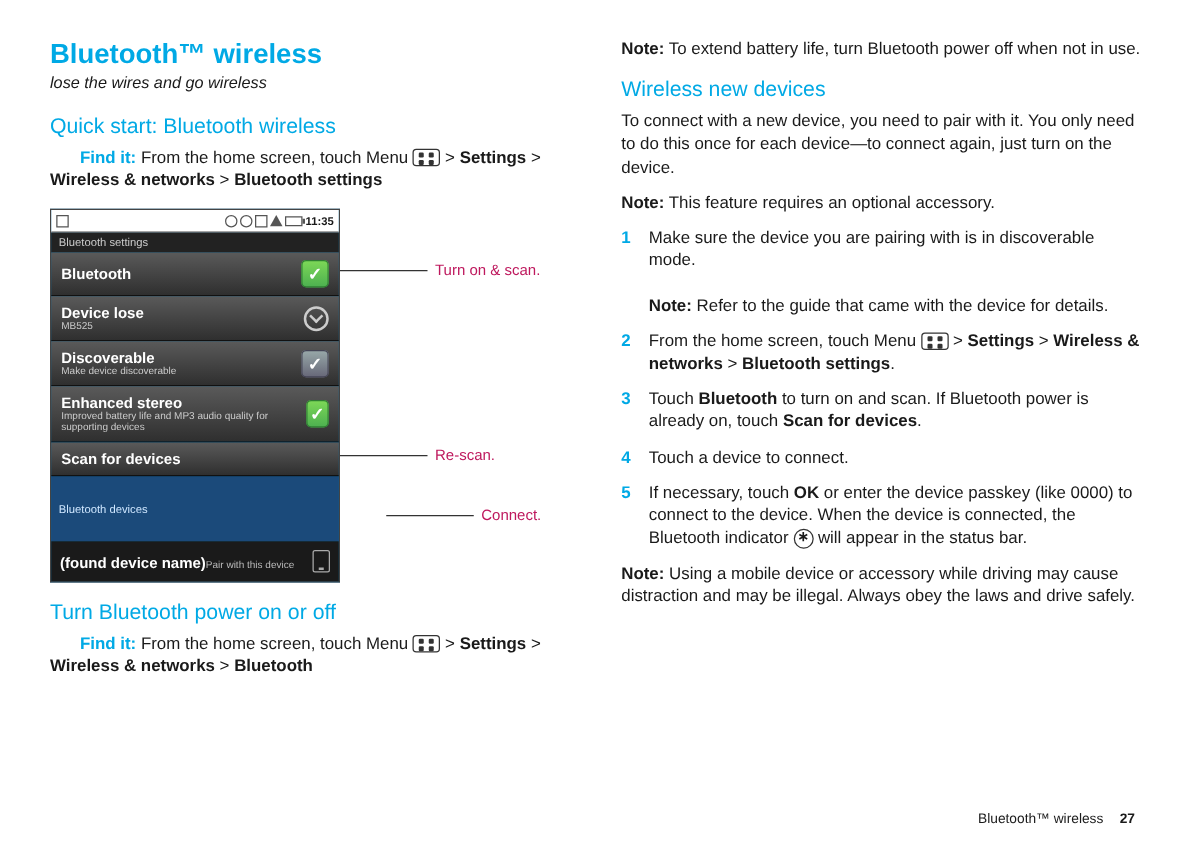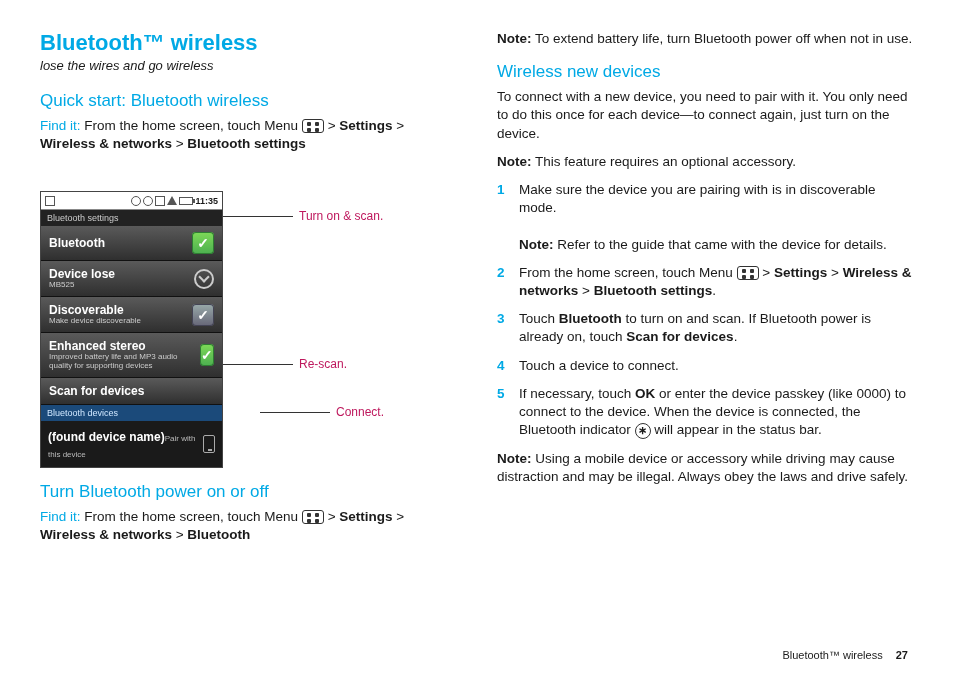--- a/index.html
+++ b/index.html
@@ -32,21 +32,21 @@
     margin-bottom: 18px;
   }
   h2.section {
     color: #00a9e5;
     font-size: 17px;
     font-weight: normal;
     margin-bottom: 6px;
     margin-top: 14px;
   }
   p { margin-bottom: 10px; line-height: 1.35; font-size: 13.5px; }
-  .findit { color: #00a9e5; font-weight: normal; }
+  .findit { color: #00a9e5; font-weight: bold; margin-left: 24px; }
   .bold { font-weight: bold; }
   .menu-icon {
     display: inline-block;
     width: 22px; height: 14px;
     border: 1px solid #333;
     border-radius: 3px;
     position: relative;
     vertical-align: middle;
     background: #fff;
   }
@@ -61,25 +61,24 @@
     font-size:11px; vertical-align:middle; font-weight:bold;
   }
   ol.steps { list-style: none; margin-bottom: 10px; }
   ol.steps > li { margin-bottom: 10px; padding-left: 22px; position: relative; line-height:1.35; font-size:13.5px;}
   ol.steps > li .num { position:absolute; left:0; top:0; color:#00a9e5; font-weight:bold; }
   .sub-note { margin-top:18px; }
 
   
   .mock-wrap { display:flex; align-items:flex-start; gap:0; margin:14px 0 8px 0;}
   .phone {
-    width: 183px;
+    width: 232px;
     border:1px solid #444;
     background:#0369a1;
     font-family: Arial, sans-serif;
-    margin-top: 24px;
   }
   .statusbar { height:18px; background:#fff; border-bottom:1px solid #888; display:flex; justify-content:space-between; align-items:center; padding:0 4px; font-size:9px;}
   .statusbar .sb-left, .statusbar .sb-right { display:flex; gap:2px; align-items:center;}
   .sb-ic { display:inline-block; width:10px; height:10px; border:1px solid #555;}
   .sb-ic.round{border-radius:50%;}
   .sb-ic.tri{width:0;height:0;border:none;border-left:5px solid transparent;border-right:5px solid transparent;border-bottom:9px solid #555;}
   .sb-batt{width:14px;height:8px;border:1px solid #555;position:relative;}
   .sb-batt::after{content:'';position:absolute;right:-3px;top:1px;width:2px;height:4px;background:#555;}
   .sb-time{font-weight:bold;}
   .screenhdr { background:#222; color:#ccc; font-size:9px; padding:3px 6px;}
@@ -95,21 +94,21 @@
   .chk {
     width:22px; height:22px; border-radius:4px;
     background: linear-gradient(#7ed957,#4caf50);
     display:flex; align-items:center; justify-content:center;
     box-shadow: inset 0 0 0 1px #2e7d32;
     color:#fff; font-size:14px; font-weight:bold;
   }
   .chk.off { background: linear-gradient(#9aa,#667); box-shadow: inset 0 0 0 1px #445; color:#fff;}
   .ctrl-ring { width:20px;height:20px;border:2px solid #ccc;border-radius:50%; display:flex;align-items:center;justify-content:center;}
   .ctrl-ring::after{content:'';width:6px;height:6px;border:2px solid #ccc;border-top:none;border-left:none;transform:rotate(45deg);margin-top:-3px;}
-  .devhdr { background:#1b4a7a; color:#cfe7ff; font-size:9px; padding:3px 6px;}
+  .devhdr { background:#1b4a7a; color:#cfe7ff; font-size:9px; padding:21px 6px;}
   .dev-row { background:#1a1a1a; color:#fff; padding:7px; display:flex; justify-content:space-between; align-items:center;}
   .dev-row .dtitle{font-weight:bold;font-size:12px;}
   .dev-row .dsub{font-size:8px;color:#bbb;}
   .dev-ic{width:14px;height:18px;border:1px solid #aaa;border-radius:2px;position:relative;}
   .dev-ic::after{content:'';position:absolute;bottom:1px;left:4px;width:4px;height:2px;background:#aaa;}
   .callouts { position:relative; }
   .callout { position:absolute; display:flex; align-items:center; font-size:12px; color:#be185d;}
   .callout .line{ height:1px; background:#333; }
   .callout.c1{ top:42px; left:0;} .callout.c1 .line{width:70px;}
   .callout.c2{ top:190px; left:0;} .callout.c2 .line{width:70px;}

